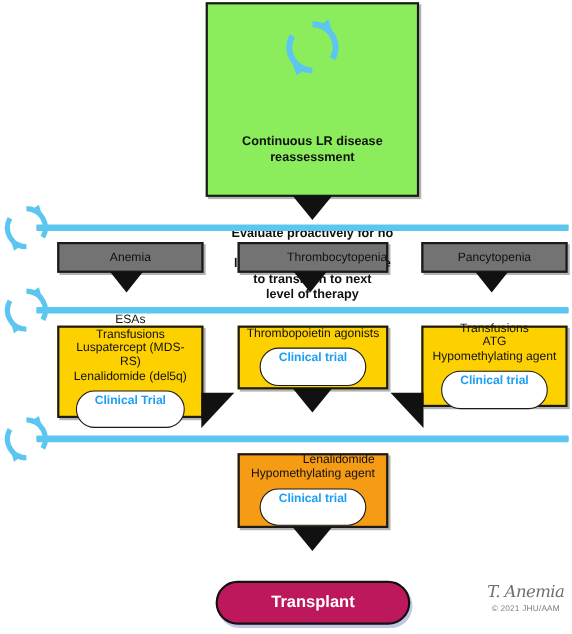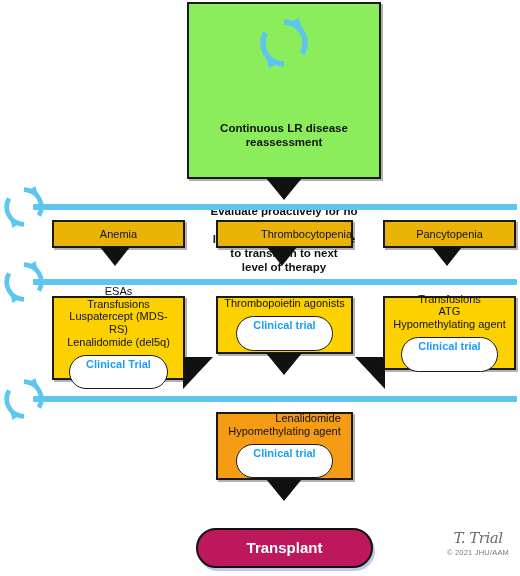--- a/index.html
+++ b/index.html
@@ -65,21 +65,21 @@
   .cycle {
     display: block;
   }
   #assess-cycle {
     margin-top: 5px;
   }
 
   
   .cond {
     height: 28px;
-    background: #eab308;
+    background: #737373;
     font-size: 11px;
     font-weight: 400;
   }
   #cond-anemia    { left: 52px;  top: 220px; width: 133px; }
   #cond-thrombo   { left: 216px; top: 220px; width: 137px; padding-left: 44px; }
   #cond-pancyto   { left: 383px; top: 220px; width: 133px; }
 
   
   .therapy {
     background: #fdd000;
@@ -308,17 +308,17 @@
     <span class="pill">Clinical trial</span>
   </div>
 
   <div class="arrow-down" id="arrow-final"></div>
 
   <div class="node" id="transplant">
     <span class="lines">Transplant</span>
   </div>
 
   <div id="credit">
-    <div id="signature">T. Trial</div>
+    <div id="signature">T. Anemia</div>
     <div id="copyright">© 2021  JHU/AAM</div>
   </div>
 
 </div>
 
 </body></html>

